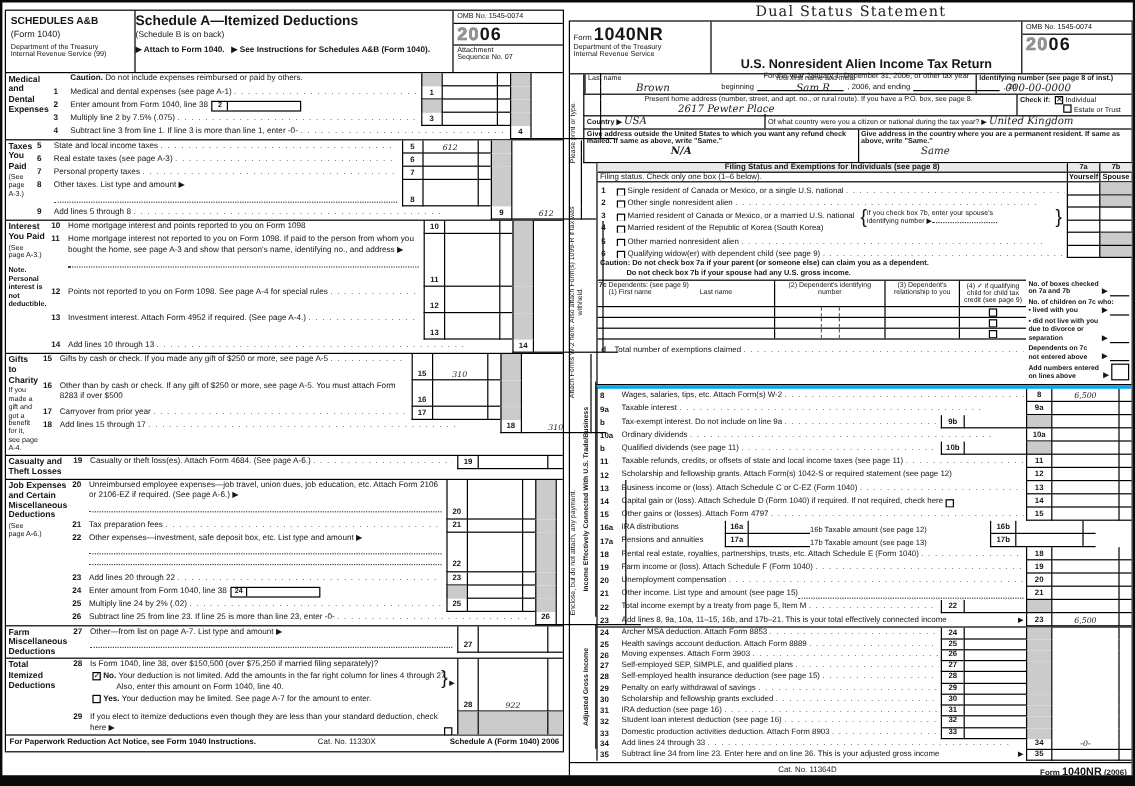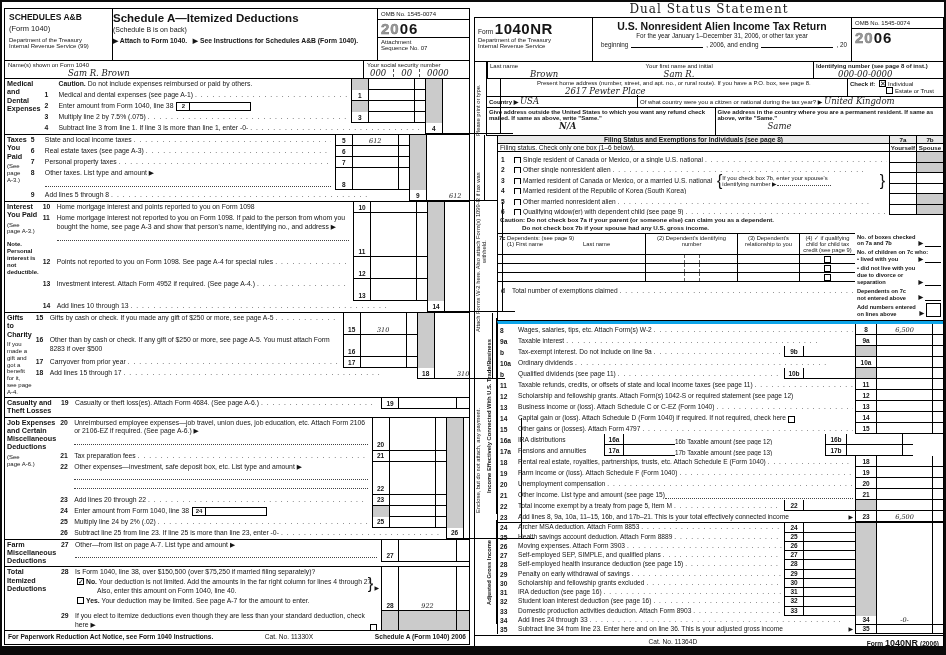--- a/index.html
+++ b/index.html
@@ -67,21 +67,21 @@
   .optline{display:flex;align-items:flex-start;margin-top:1px;}
   .brace{font-size:16px;line-height:10px;font-weight:normal;}
   
   .dual{height:15px;text-align:center;font-family:"DejaVu Serif",serif;font-size:12px;letter-spacing:1px;color:#222;}
   .nrBox{border:1.5px solid #000;position:relative;height:632px;}
   .nrHead{display:flex;border-bottom:1.5px solid #000;height:44px;}
   .nrId{width:118px;border-right:1px solid #000;padding:2px 3px;font-size:6px;}
   .nrId .fw{font-size:6.5px;}
   .nrId .fn{font-weight:bold;font-size:15px;letter-spacing:.5px;}
   .nrTitle{flex:1;text-align:center;font-size:6.3px;padding-top:2px;}
-  .nrTitle .t1{font-weight:bold;font-size:10.5px;}
+  .nrTitle .t1{font-weight:bold;font-size:10.5px;margin-top:28px;}
   .begin{display:flex;text-align:left;padding:2px 4px 0 8px;}
   .begin .u{flex:1;border-bottom:1px solid #000;margin:0 3px;}
   .idrow{display:flex;border-bottom:1px solid #000;font-size:6px;}
   .idrow .fld{padding:1px 2px;}
   .railtxt{position:absolute;writing-mode:vertical-rl;transform:rotate(180deg);font-size:5.8px;text-align:center;overflow:hidden;width:11px;}
   .railbold{font-weight:bold;}
   .band{display:flex;border-bottom:1px solid #000;font-size:6.6px;}
   .band .bt{flex:1;text-align:center;font-weight:bold;}
   .col7{width:27px;border-left:1px solid #000;text-align:center;font-weight:bold;font-size:6.2px;}
   .fsrow{display:flex;align-items:flex-end;font-size:6.6px;height:10.5px;}
@@ -138,36 +138,20 @@
           <div class="t1">Schedule A—Itemized Deductions</div>
           <div class="t2">(Schedule B is on back)</div>
           <div class="t3"><span>▶ Attach to Form 1040.</span>&nbsp;&nbsp;&nbsp;<span>▶ See Instructions for Schedules A&amp;B (Form 1040).</span></div>
         </div>
         <div class="ombBox">
           <div class="omb">OMB No. 1545-0074</div>
           <div class="yr"><span class="y1">20</span><span>06</span></div>
           <div class="attseq"><span>Attachment</span><br><span>Sequence No. 07</span></div>
         </div>
       </div>
-      <div class="saName">
-        <div class="nm">
-          <span>Name(s) shown on Form 1040</span><br>
-          <span class="hw" style="margin-left:60px">Sam R. Brown</span>
-        </div>
-        <div class="ssn">
-          <div>Your social security number</div>
-          <div class="ssnV hw">
-              <span>000</span>
-              <span class="sep"></span>
-              <span>00</span>
-              <span class="sep"></span>
-              <span>0000</span>
-            </div>
-        </div>
-      </div>
       <div id="schA-rows">
           <div class="sec">
             <div class="rail"><div class="rt">Medical
 and
 Dental
 Expenses</div></div>
             <div class="secbody">
               <div class="sa-row" style="min-height: 11px;">
                 <div class="sa-num"></div>
                 <div class="sa-desc">

